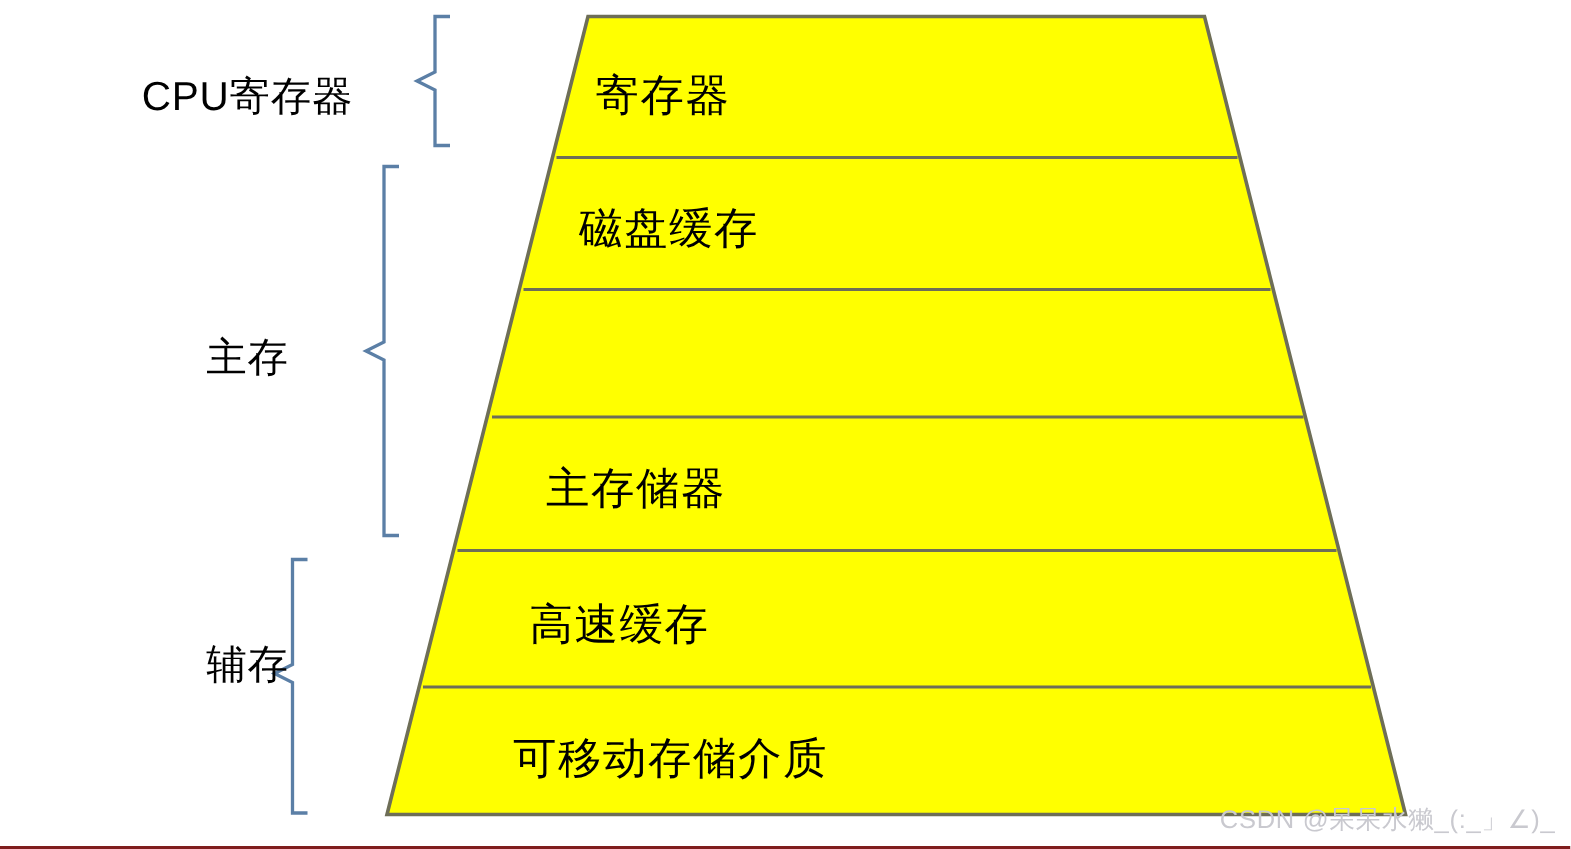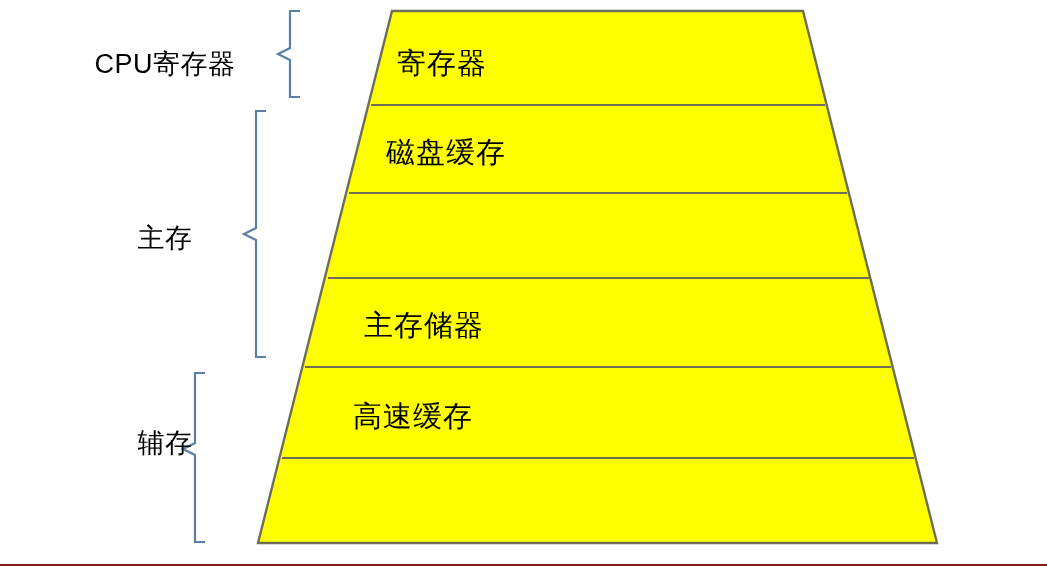--- a/index.html
+++ b/index.html
@@ -89,15 +89,17 @@
   </svg>
 
   <div class="group-label" id="label-cpu">CPU寄存器</div>
   <div class="group-label" id="label-main">主存</div>
   <div class="group-label" id="label-aux">辅存</div>
 
   <div class="tier-label" style="left:397px; top:44px;  width:400px; ">寄存器</div>
   <div class="tier-label" style="left:386px; top:133px; width:420px;">磁盘缓存</div>
   <div class="tier-label" style="left:364px; top:306px; width:460px;">主存储器</div>
   <div class="tier-label" style="left:353px; top:397px; width:480px;">高速缓存</div>
+  <div class="tier-label" style="left:342px; top:486px; width:500px;">可移动存储介质</div>
 
+  <div class="watermark">CSDN @呆呆水獭_(:_」∠)_</div>
 
 </div>
 
 </body></html>

